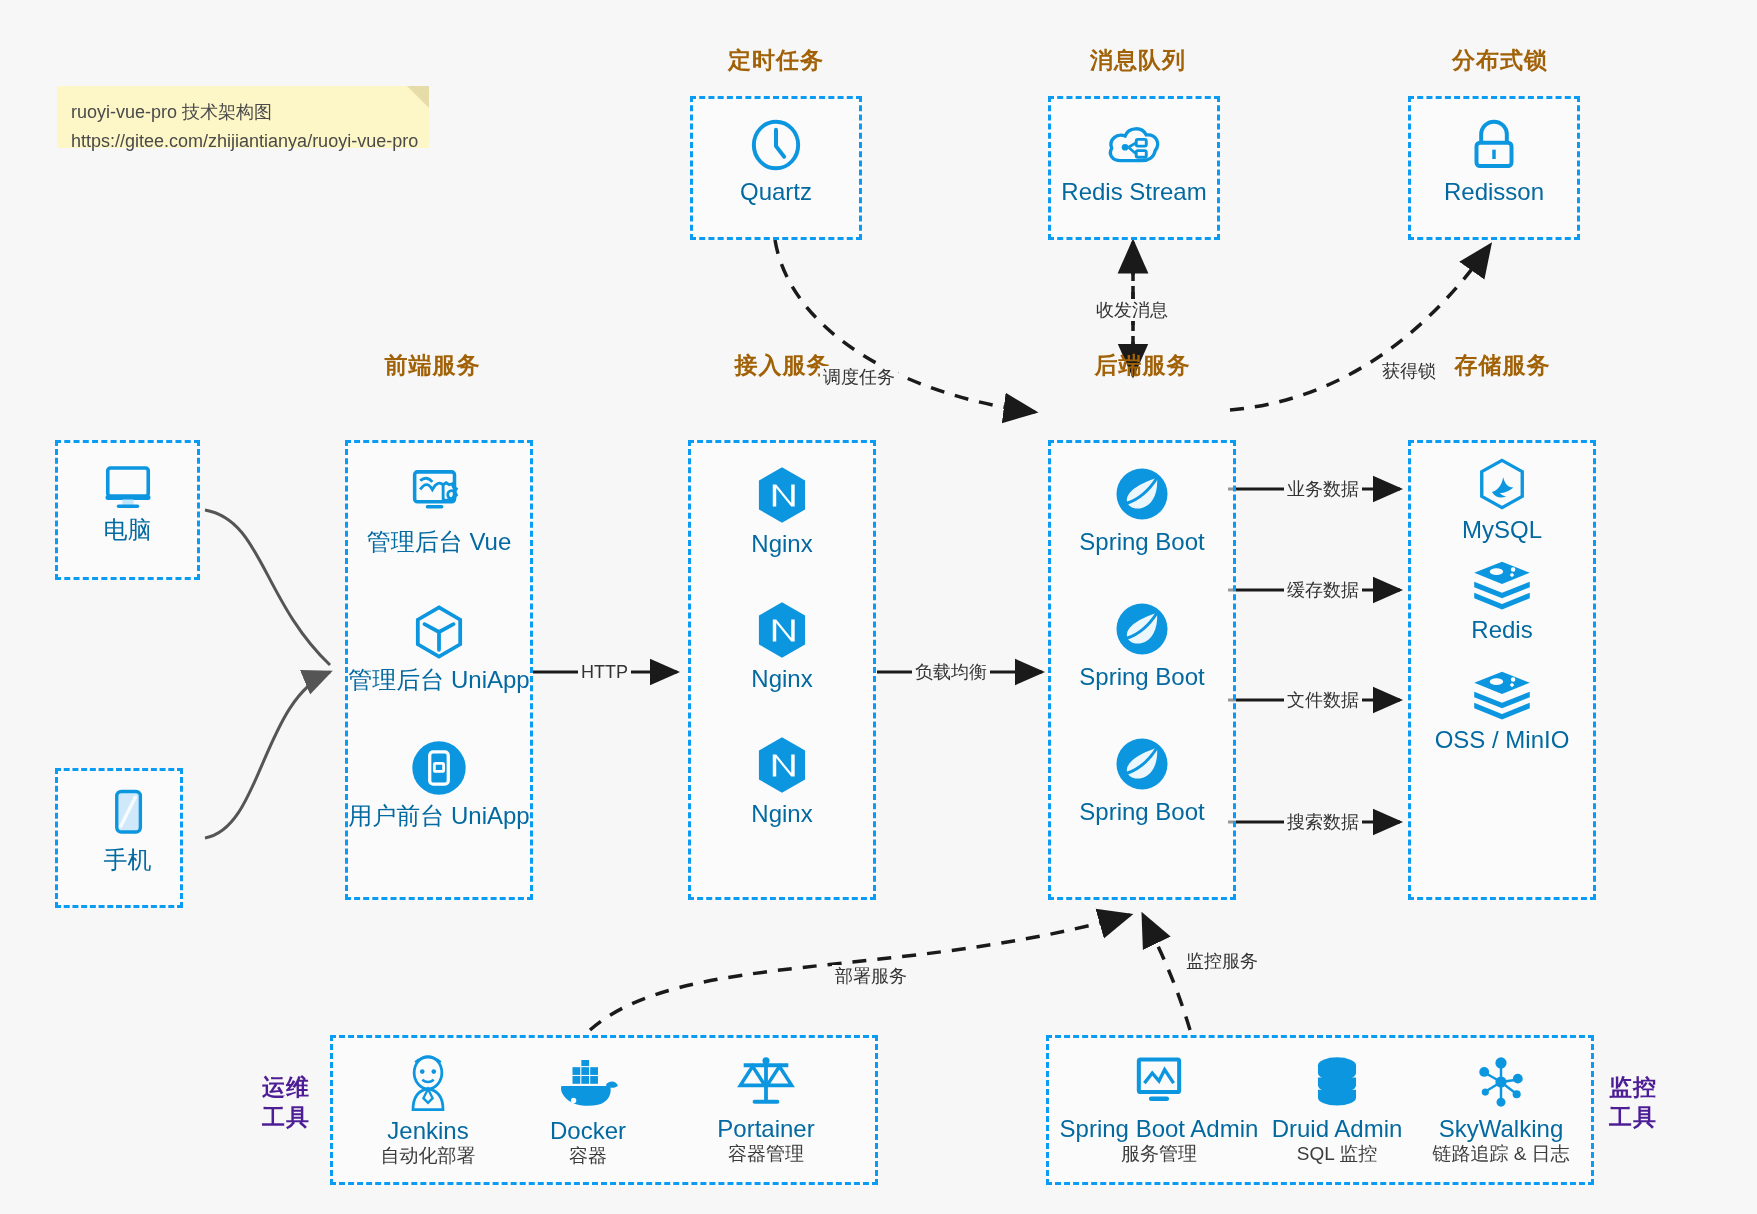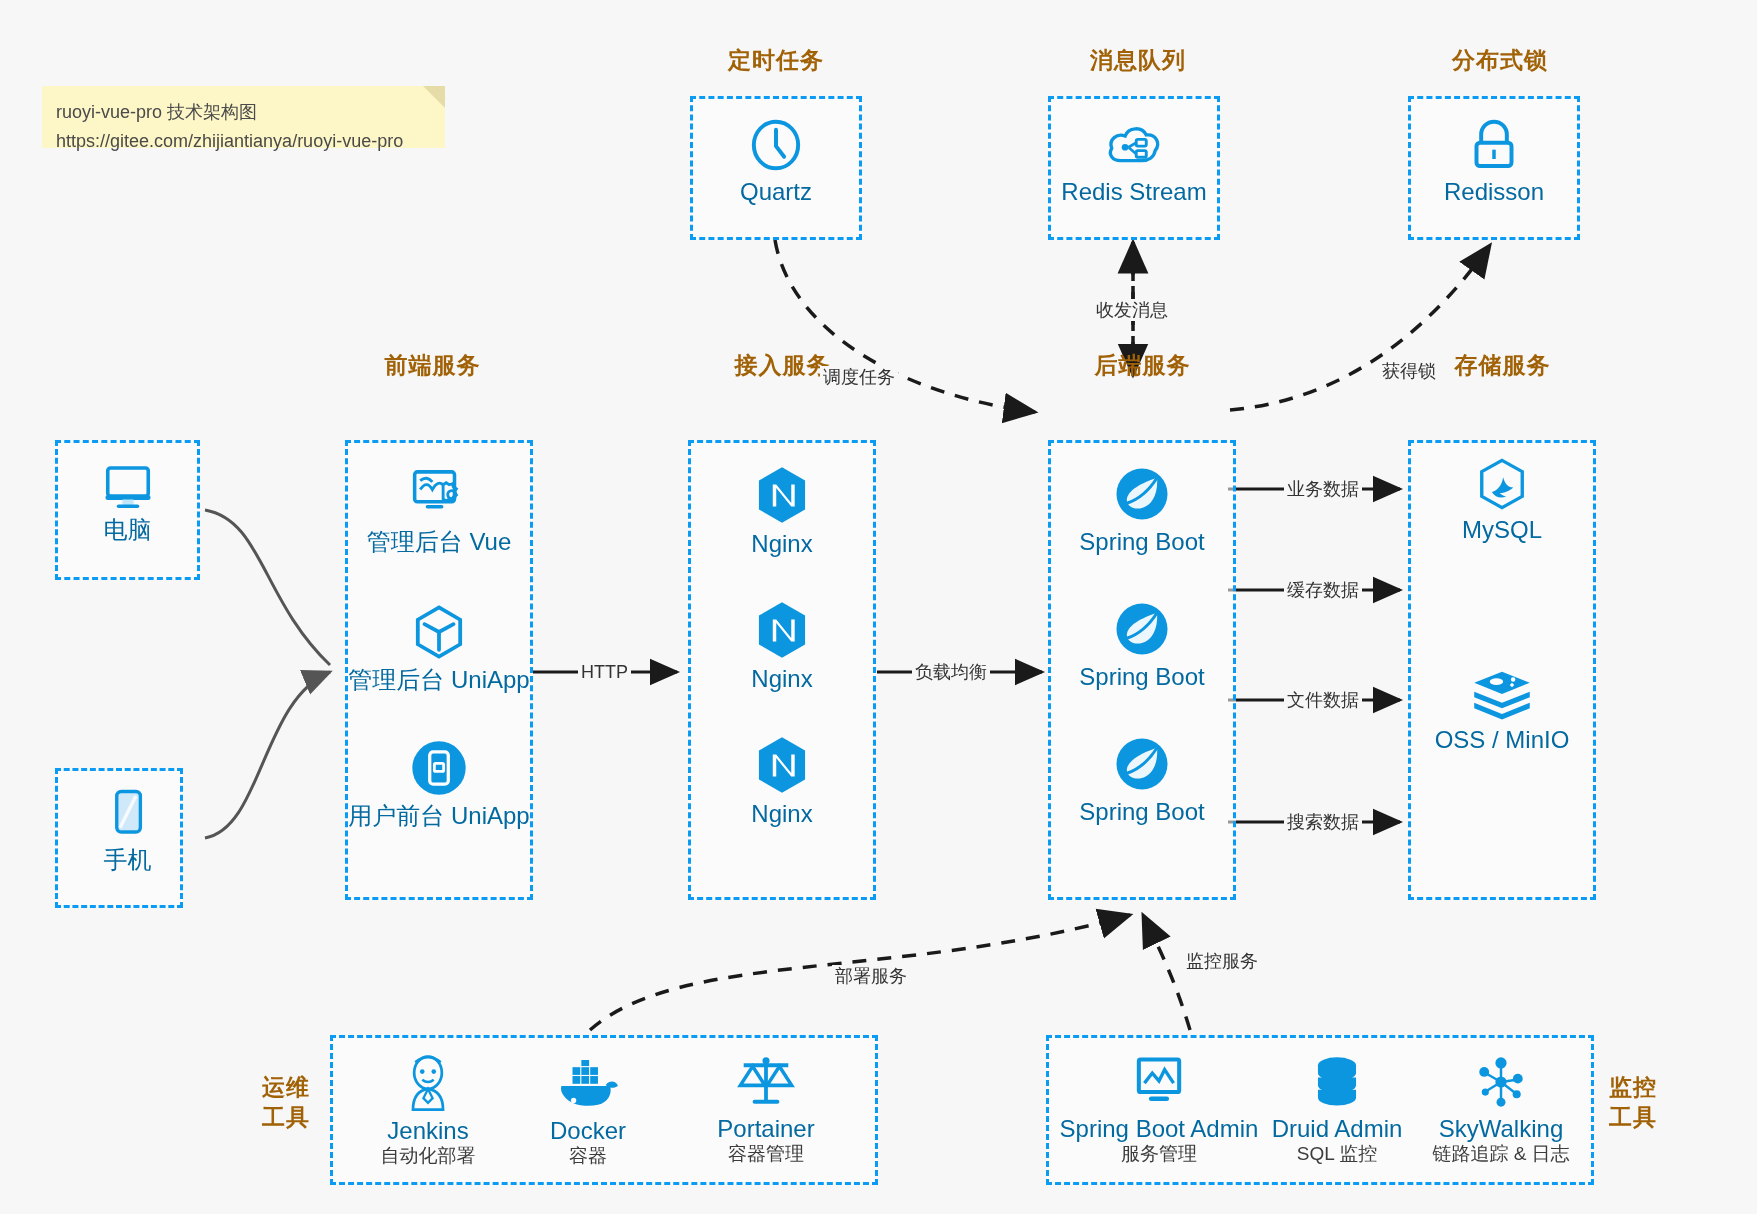--- a/index.html
+++ b/index.html
@@ -8,21 +8,21 @@
     background:#f7f7f7;
     font-family:"Liberation Sans","DejaVu Sans",sans-serif;
     overflow:hidden;
     position:relative;
   }
   #canvas{position:absolute;left:0;top:0;width:1757px;height:1214px;}
   .lyr{position:absolute;left:0;top:0;width:1757px;height:1214px;pointer-events:none;}
 
   
   .note{
-    position:absolute;left:42px;top:86px;width:403px;height:62px;
+    position:absolute;left:57px;top:86px;width:372px;height:62px;
     background:#fdf6c7;
     padding:12px 14px 0 14px;box-sizing:border-box;
   }
   .note .corner{
     position:absolute;right:0;top:0;width:0;height:0;
     border-left:22px solid transparent;border-top:22px solid #e6dca8;
   }
   .note-line{color:#4a4a4a;font-size:18px;line-height:29px;white-space:nowrap;}
 
   
@@ -32,21 +32,21 @@
     background:rgba(255,255,255,0.55);
     box-sizing:border-box;
   }
   .box-title{
     position:absolute;
     color:#a16207;font-weight:bold;font-size:23px;
     text-align:center;white-space:nowrap;
     letter-spacing:1px;
   }
   .side-title{
-    position:absolute;color:#a16207;font-weight:bold;font-size:23px;
+    position:absolute;color:#4c1d95;font-weight:bold;font-size:23px;
     text-align:center;line-height:30px;white-space:nowrap;letter-spacing:1px;
   }
 
   
   .node{position:absolute;text-align:center;}
   .node .ico{display:block;margin:0 auto;}
   .node .lbl{
     display:block;color:#0369a1;font-size:24px;line-height:25px;
     margin-top:6px;white-space:nowrap;
   }
@@ -252,20 +252,31 @@
   </div>
 
   <div class="box-title" style="left:1410px;top:350px;width:185px;">存储服务</div>
   <div class="box" style="left:1408px;top:440px;width:188px;height:460px;">
     <div class="node" style="left:0;top:14px;width:182px;">
       <svg class="ico" width="54" height="54" viewBox="0 0 48 48">
         <path d="M24 3 L42 13 L42 35 L24 45 L6 35 L6 13 Z" fill="none" stroke="#0d96e0" stroke-width="3"></path>
         <path d="M15 31 c5 -1 9 -6 10 -13 c2 7 5 9 9 9 c-3 3 -8 5 -12 5 c2 2 4 3 6 3 c-5 2 -10 1 -13 -4z" fill="#0d96e0"></path>
       </svg>
       <span class="lbl">MySQL</span>
+    </div>
+    <div class="node" style="left:0;top:116px;width:182px;">
+      <svg class="ico" width="60" height="52" viewBox="0 0 54 46">
+        <path d="M27 2 L52 12 L27 22 L2 12 Z" fill="#0d96e0"></path>
+        <path d="M2 20 L27 30 L52 20 L52 25 L27 35 L2 25 Z" fill="#0d96e0"></path>
+        <path d="M2 30 L27 40 L52 30 L52 35 L27 45 L2 35 Z" fill="#0d96e0"></path>
+        <ellipse cx="22" cy="11" rx="6" ry="3" fill="#ffffff"></ellipse>
+        <circle cx="37" cy="9" r="2" fill="#ffffff"></circle>
+        <path d="M34 14 l2 -2 2 2 -2 2z" fill="#ffffff"></path>
+      </svg>
+      <span class="lbl">Redis</span>
     </div>
     <div class="node" style="left:0;top:226px;width:182px;">
       <svg class="ico" width="60" height="52" viewBox="0 0 54 46">
         <path d="M27 2 L52 12 L27 22 L2 12 Z" fill="#0d96e0"></path>
         <path d="M2 20 L27 30 L52 20 L52 25 L27 35 L2 25 Z" fill="#0d96e0"></path>
         <path d="M2 30 L27 40 L52 30 L52 35 L27 45 L2 35 Z" fill="#0d96e0"></path>
         <ellipse cx="22" cy="11" rx="6" ry="3" fill="#ffffff"></ellipse>
         <circle cx="37" cy="9" r="2" fill="#ffffff"></circle>
         <path d="M34 14 l2 -2 2 2 -2 2z" fill="#ffffff"></path>
       </svg>

